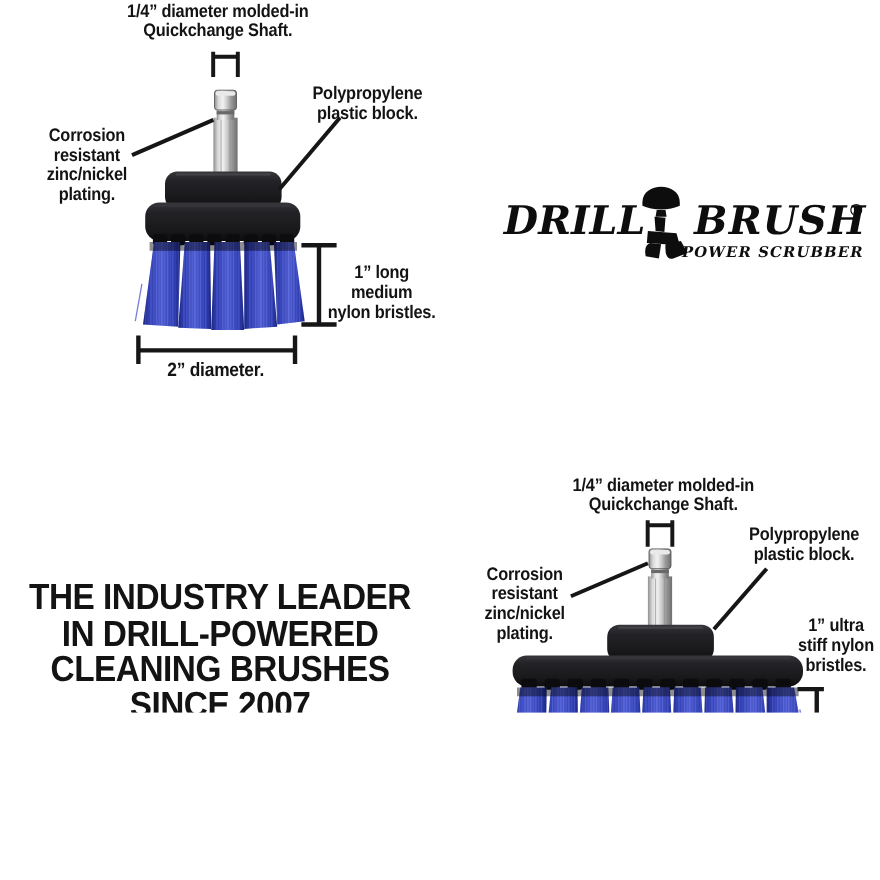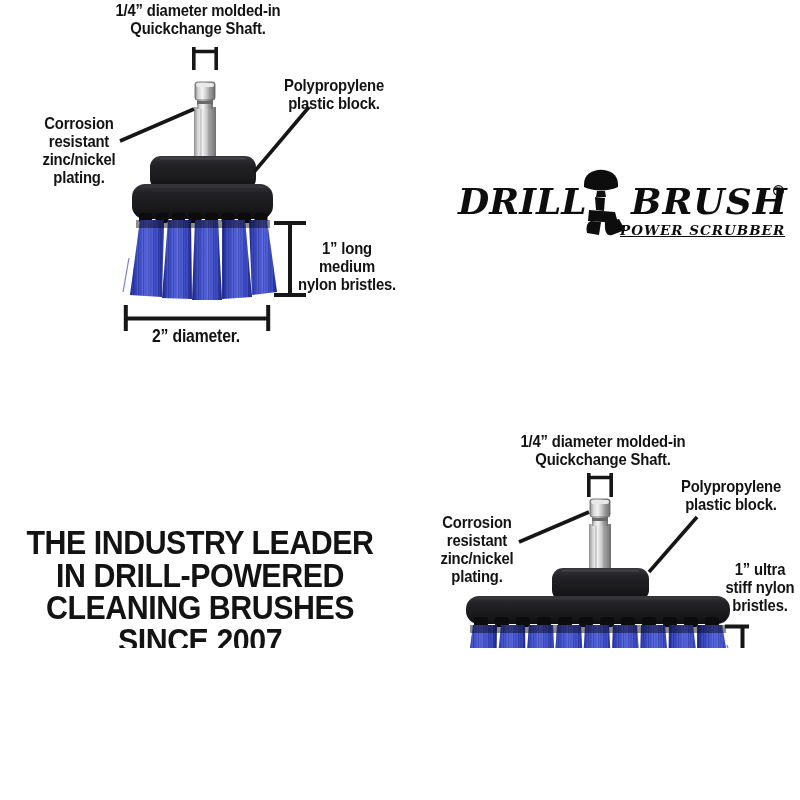--- a/index.html
+++ b/index.html
@@ -20,21 +20,21 @@
   
   .logo{position:absolute;left:452px;top:158px;width:352px;height:88px;}
   .logo-word{position:absolute;font-family:"DejaVu Serif",serif;font-style:italic;font-weight:700;
        font-size:36px;line-height:38px;color:var(--logo,#0d0d0d);white-space:nowrap;}
   .lw-drill{left:6px;top:24px;}
   .lw-brush{left:179px;top:24px;letter-spacing:1px;}
   .logo-reg{position:absolute;left:319px;top:24px;font-family:"DejaVu Serif",serif;font-weight:700;
        font-size:15px;color:var(--logo,#0d0d0d);}
   .logo-tag{position:absolute;left:168px;top:64px;width:152px;text-align:left;
        font-family:"DejaVu Serif",serif;font-style:italic;font-weight:700;font-size:13.5px;
-       letter-spacing:1px;color:var(--logo,#0d0d0d);white-space:nowrap;text-decoration:underline;}
+       letter-spacing:1px;color:var(--logo,#0d0d0d);white-space:nowrap;}
   .logo-icon{position:absolute;left:119px;top:1px;}
 </style>
 </head>
 <body>
 
 <div class="canvas">
 
   <svg class="art" width="800" height="800" viewBox="0 0 800 800">
     <defs>
       <linearGradient id="met" x1="0" y1="0" x2="1" y2="0">

